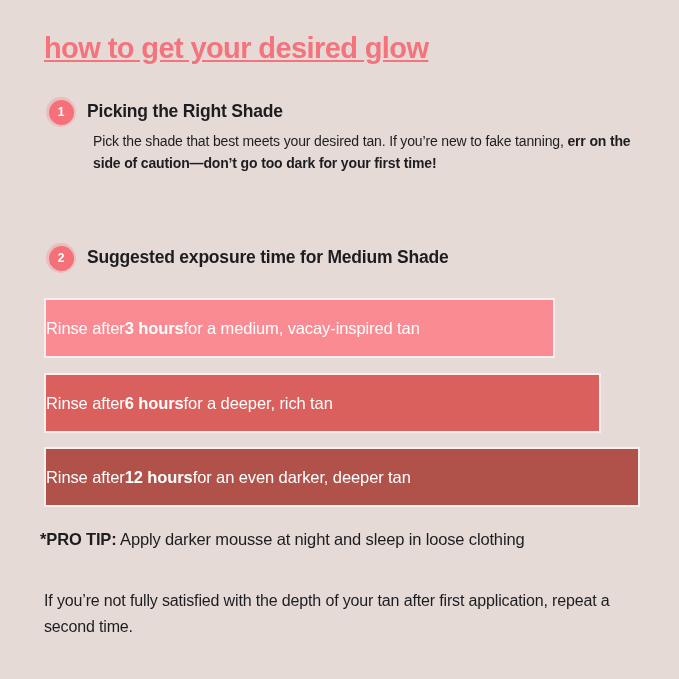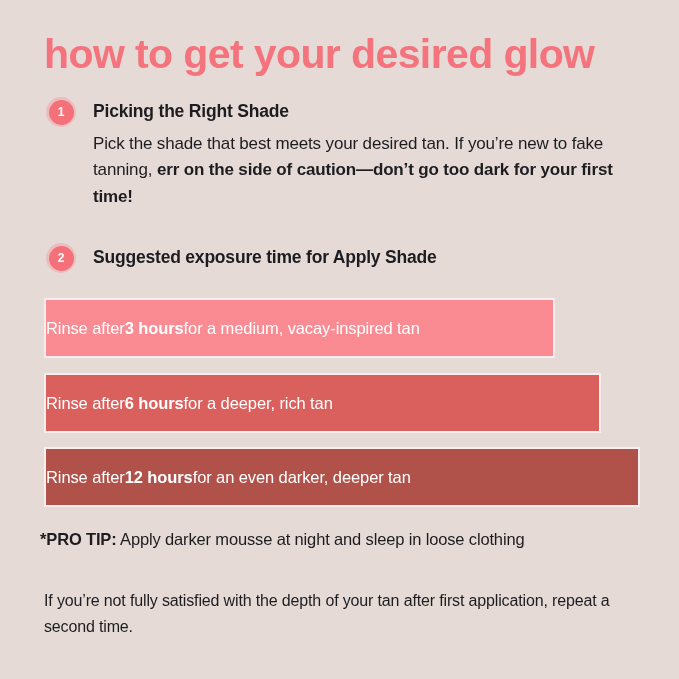--- a/index.html
+++ b/index.html
@@ -13,26 +13,27 @@
     position:relative;
     width:679px; height:679px;
     background:#e5dad6;
     overflow:hidden;
   }
 
   
   .title {
     position:absolute;
     left:44px; top:32px;
-    font-size:41px;
+    font-size:29px;
     font-weight:700;
     letter-spacing:-0.6px;
     color:#f4737c;
     line-height:1.12;
     white-space:nowrap;
+    text-decoration:underline;
   }
 
   
   .step {
     position:absolute;
     display:flex;
     align-items:flex-start;
   }
   .step-1 { left:44px; top:95px; }
   .step-2 { left:44px; top:241px; }
@@ -59,36 +60,36 @@
     color:#ffffff;
     font-size:12px;
     font-weight:700;
     display:flex;
     align-items:center;
     justify-content:center;
     line-height:1;
     z-index:2;
   }
   .step-heading {
-    margin-left:15px;
+    margin-left:9px;
     font-size:17.5px;
     font-weight:700;
     color:#1d1d21;
     letter-spacing:-0.2px;
     line-height:1.5;
     padding-top:3px;
     white-space:nowrap;
   }
 
   
   .step1-body {
     position:absolute;
     left:93px; top:131px;
     width:546px;
-    font-size:17px;
+    font-size:14px;
     line-height:1.55;
     color:#1d1d21;
     letter-spacing:-0.15px;
   }
   .step1-body b { font-weight:700; }
 
   
   .bar {
     position:absolute;
     left:44px;
@@ -146,21 +147,21 @@
 
   <p class="step1-body">
     <span>Pick the shade that best meets your desired tan. If you’re new to fake tanning, </span><b>err on the side of caution—don’t go too dark for your first time!</b>
   </p>
 
   <div class="step step-2">
     <div class="badge-wrap">
       <span class="badge-halo"></span>
       <span class="badge">2</span>
     </div>
-    <div class="step-heading">Suggested exposure time for Apply Shade</div>
+    <div class="step-heading">Suggested exposure time for Medium Shade</div>
   </div>
 
   <div class="bar bar-1" style="background: rgb(250, 139, 147);">
     <span>Rinse after </span>
       <b>3 hours</b>
       <span> for a medium, vacay-inspired tan</span>
   </div>
 
   <div class="bar bar-2" style="background: rgb(217, 96, 92);">
     <span>Rinse after </span>

